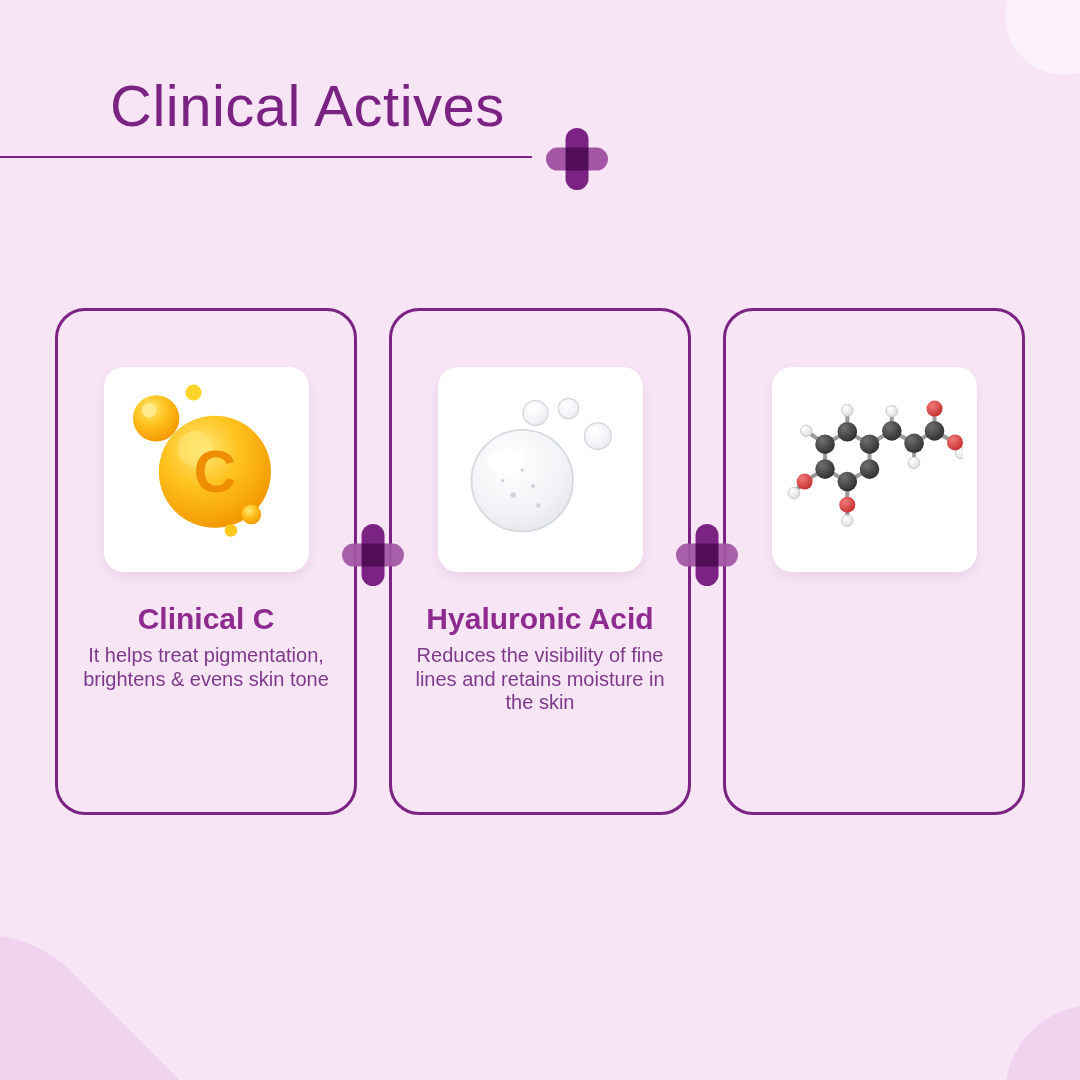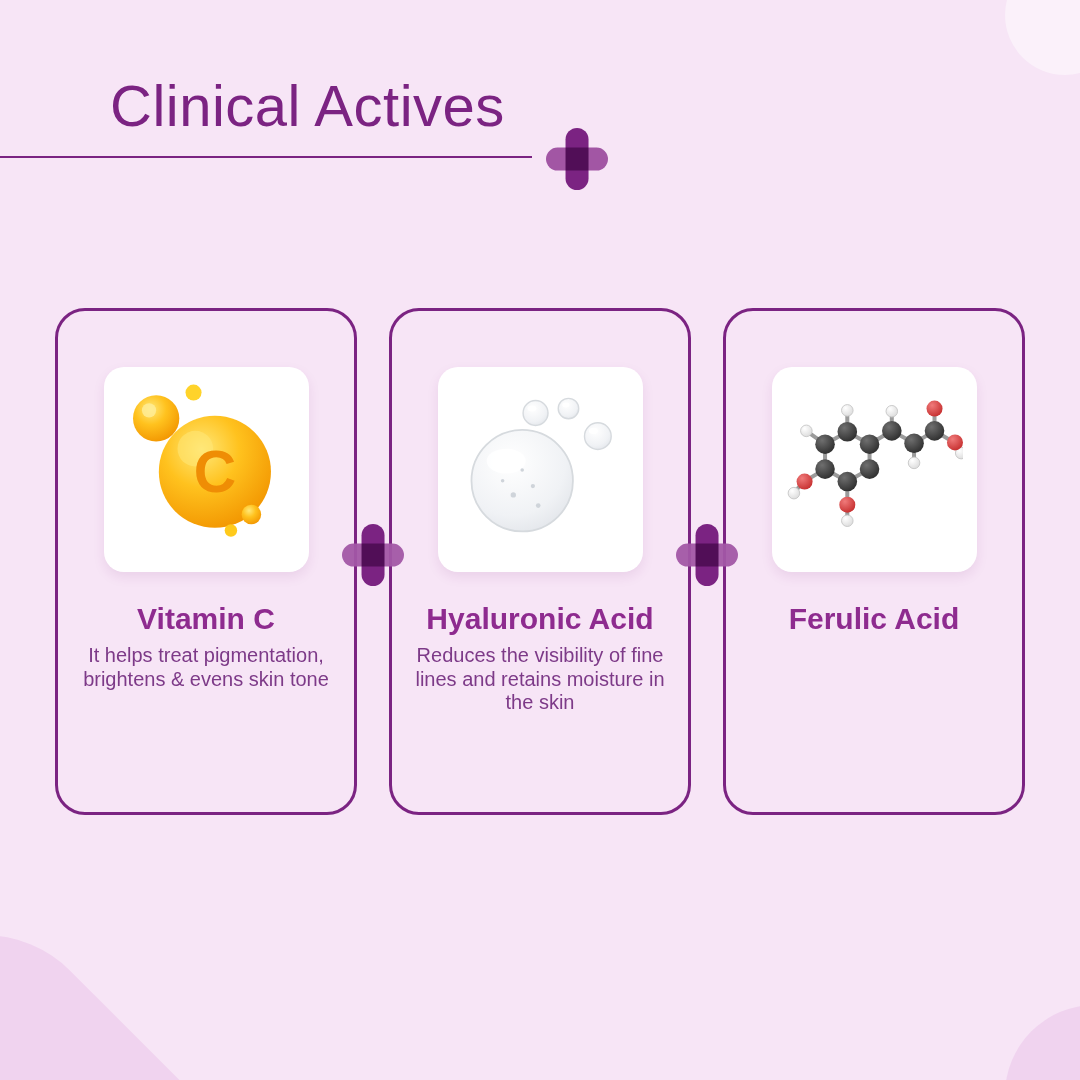--- a/index.html
+++ b/index.html
@@ -74,21 +74,21 @@
           <circle cx="44" cy="42" r="26" fill="url(#gradOrange)"></circle>
           <circle cx="36" cy="33" r="8" fill="#ffee9a" opacity="0.8"></circle>
           <circle cx="86" cy="13" r="9" fill="#ffd32a"></circle>
           <circle cx="110" cy="102" r="63" fill="url(#gradOrange)"></circle>
           <circle cx="88" cy="76" r="20" fill="#ffe878" opacity="0.55"></circle>
           <text x="110" y="125" text-anchor="middle" font-size="66" font-weight="bold" font-family="Liberation Sans, sans-serif" fill="#ef8d05">C</text>
           <circle cx="151" cy="150" r="11" fill="url(#gradOrange)"></circle>
           <circle cx="128" cy="168" r="7" fill="#ffca1c"></circle>
         </svg>
       </div>
-      <h2 class="card-title">Vitamin C</h2>
+      <h2 class="card-title">Clinical C</h2>
       <p class="card-desc">It helps treat pigmentation, brightens &amp; evens skin tone</p>
     </section>
 
     <section class="card">
       <div class="tile">
         <svg width="178" height="178" viewBox="0 0 200 200">
           <defs>
             <radialGradient id="gradDrop" cx="40%" cy="32%" r="75%">
               <stop offset="0%" stop-color="#ffffff"></stop>
               <stop offset="70%" stop-color="#f0f2f5"></stop>
@@ -173,21 +173,20 @@
           <circle cx="95" cy="71" r="11" fill="url(#gradC)"></circle>
           <circle cx="95" cy="99" r="11" fill="url(#gradC)"></circle>
           <circle cx="70" cy="113" r="11" fill="url(#gradC)"></circle>
           <circle cx="45" cy="99" r="11" fill="url(#gradC)"></circle>
           <circle cx="45" cy="71" r="11" fill="url(#gradC)"></circle>
           <circle cx="120" cy="56" r="11" fill="url(#gradC)"></circle>
           <circle cx="145" cy="70" r="11" fill="url(#gradC)"></circle>
           <circle cx="168" cy="56" r="11" fill="url(#gradC)"></circle>
         </svg>
       </div>
-      <h2 class="card-title">Ferulic Acid</h2>
     </section>
   </div>
 
   <div class="plus plus-c1">
     <span class="bar-v"></span>
     <span class="bar-h"></span>
   </div>
   <div class="plus plus-c2">
     <span class="bar-v"></span>
     <span class="bar-h"></span>

